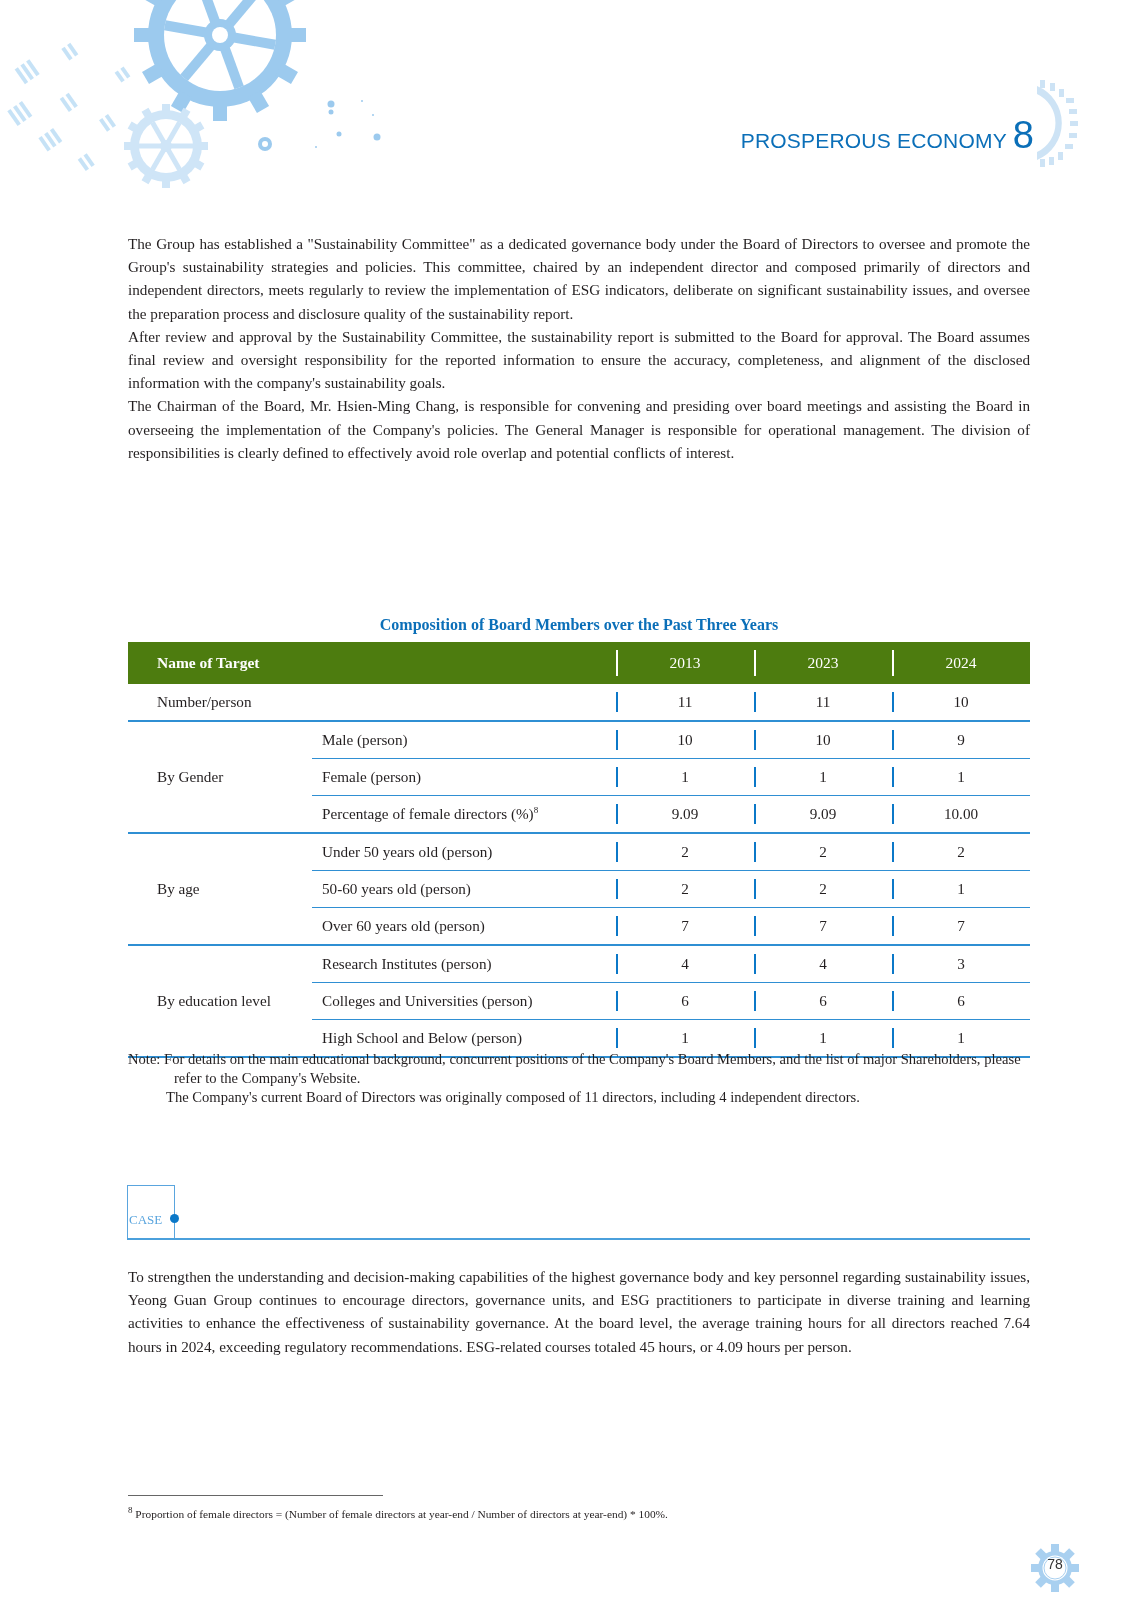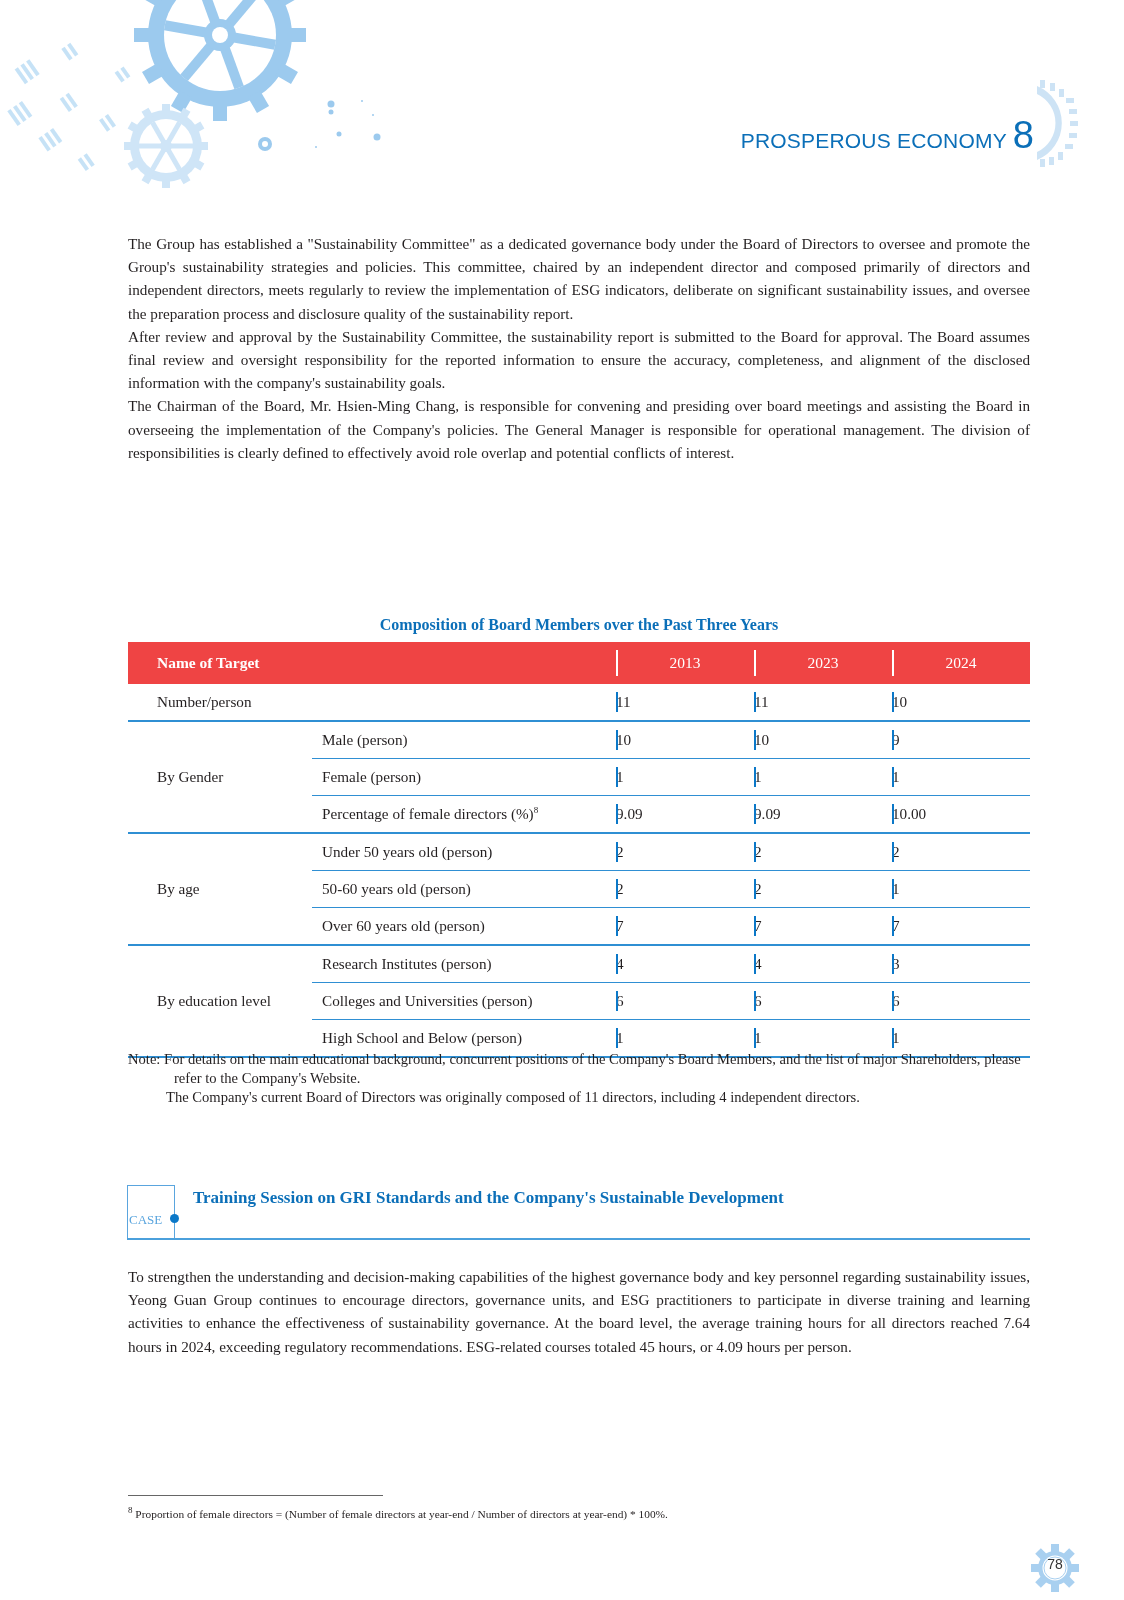--- a/index.html
+++ b/index.html
@@ -11,26 +11,26 @@
   .chapter .title { font-size:21px; letter-spacing:0.2px; }
   .chapter .num { font-size:38px; margin-left:6px; line-height:1; }
   .chap-gear { position:absolute; right:42px; top:78px; }
   .body-text { position:absolute; left:128px; width:902px; font-size:15.2px; line-height:23.2px;
                text-align:justify; }
   .body-text p { margin:0; }
   .tbl-title { position:absolute; left:128px; width:902px; top:616px; text-align:center;
                color:#0b6fb8; font-weight:bold; font-size:16px; }
   table.board { position:absolute; left:128px; top:642px; width:902px; border-collapse:collapse;
                 font-size:15.2px; }
-  table.board th { background:#ef4444; color:#fff; height:40px; font-weight:normal; font-size:15.5px; }
+  table.board th { background:#4d7c0f; color:#fff; height:40px; font-weight:normal; font-size:15.5px; }
   table.board th.first { text-align:left; padding-left:29px; font-weight:bold; }
   table.board td { height:36px; padding:0; }
   table.board td.cat { padding-left:29px; vertical-align:middle; }
   table.board td.sub { padding-left:10px; }
-  table.board td.val { position:relative; width:136px; }
+  table.board td.val { text-align:center; position:relative; width:136px; }
   table.board td.val::before, table.board th.val::before { content:""; position:absolute; left:0; top:8px; bottom:8px;
                 width:1.5px; background:#0b78c8; }
   table.board th.val { position:relative; width:136px; }
   table.board th.val::before { background:#ffffff; }
   tr.rule-full td { border-bottom:2px solid #2f8fd3; }
   tr.rule-sub td.sub, tr.rule-sub td.val { border-bottom:1.5px solid #2f8fd3; }
   sup { font-size:9px; }
   .note { position:absolute; left:128px; top:1050px; width:902px; font-size:14.6px; line-height:19px; }
   .note .indent { padding-left:38px; }
   .note .hang { padding-left:46px; text-indent:-46px; }
@@ -251,21 +251,20 @@
 
 <div class="note">
   <div class="hang">Note: For details on the main educational background, concurrent positions of the Company's Board Members, and the list of major Shareholders, please refer to the Company's Website.</div>
   <div class="indent">The Company's current Board of Directors was originally composed of 11 directors, including 4 independent directors.</div>
 </div>
 
 <div class="case-box"></div>
 <div class="case-label">CASE</div>
 <div class="case-dot"></div>
 <div class="case-title">
-  <div>Training Session on GRI Standards and the Company's Sustainable Development</div>
 </div>
 <div class="case-rule"></div>
 
 <div class="body-text" style="top:1265px;">
   <p>To strengthen the understanding and decision-making capabilities of the highest governance body and key personnel regarding sustainability issues, Yeong Guan Group continues to encourage directors, governance units, and ESG practitioners to participate in diverse training and learning activities to enhance the effectiveness of sustainability governance. At the board level, the average training hours for all directors reached 7.64 hours in 2024, exceeding regulatory recommendations. ESG-related courses totaled 45 hours, or 4.09 hours per person.</p>
 </div>
 
 <div class="fn-rule"></div>
 <div class="fn">
   <sup>8</sup>

